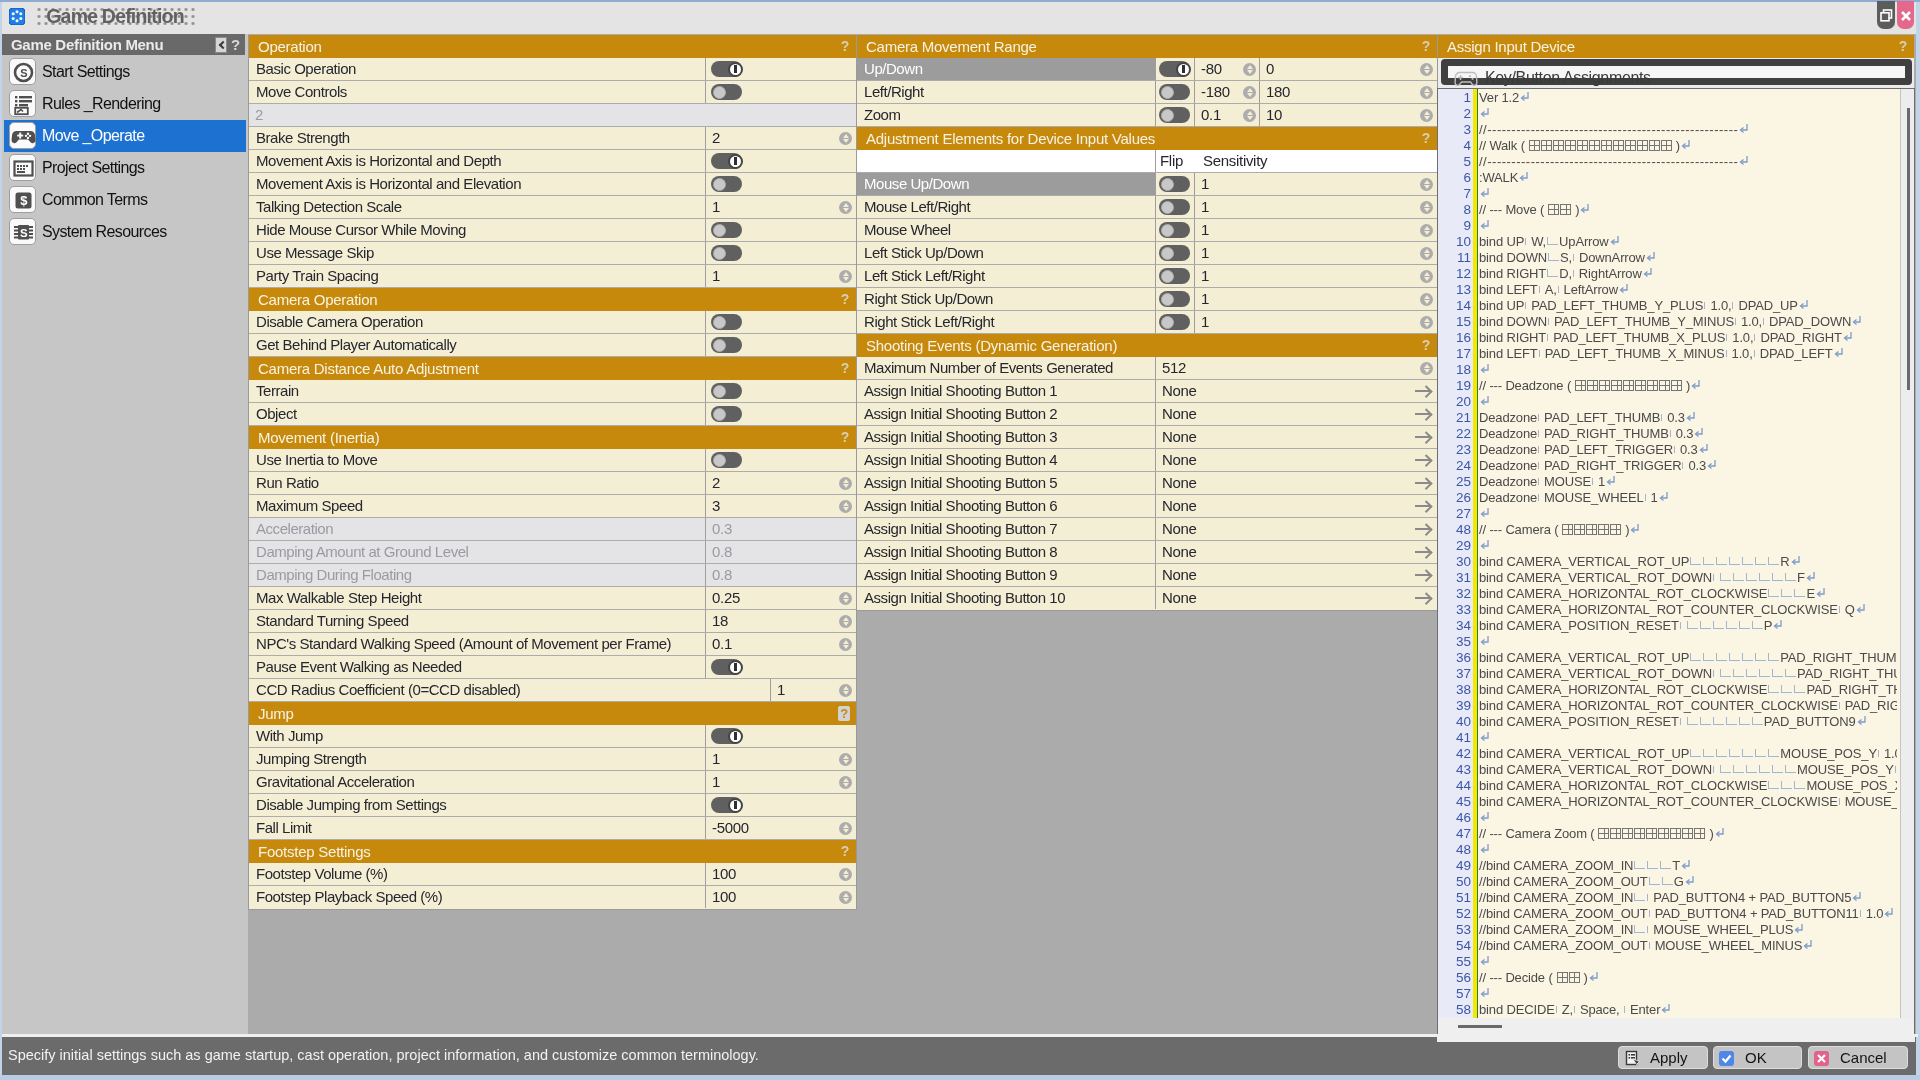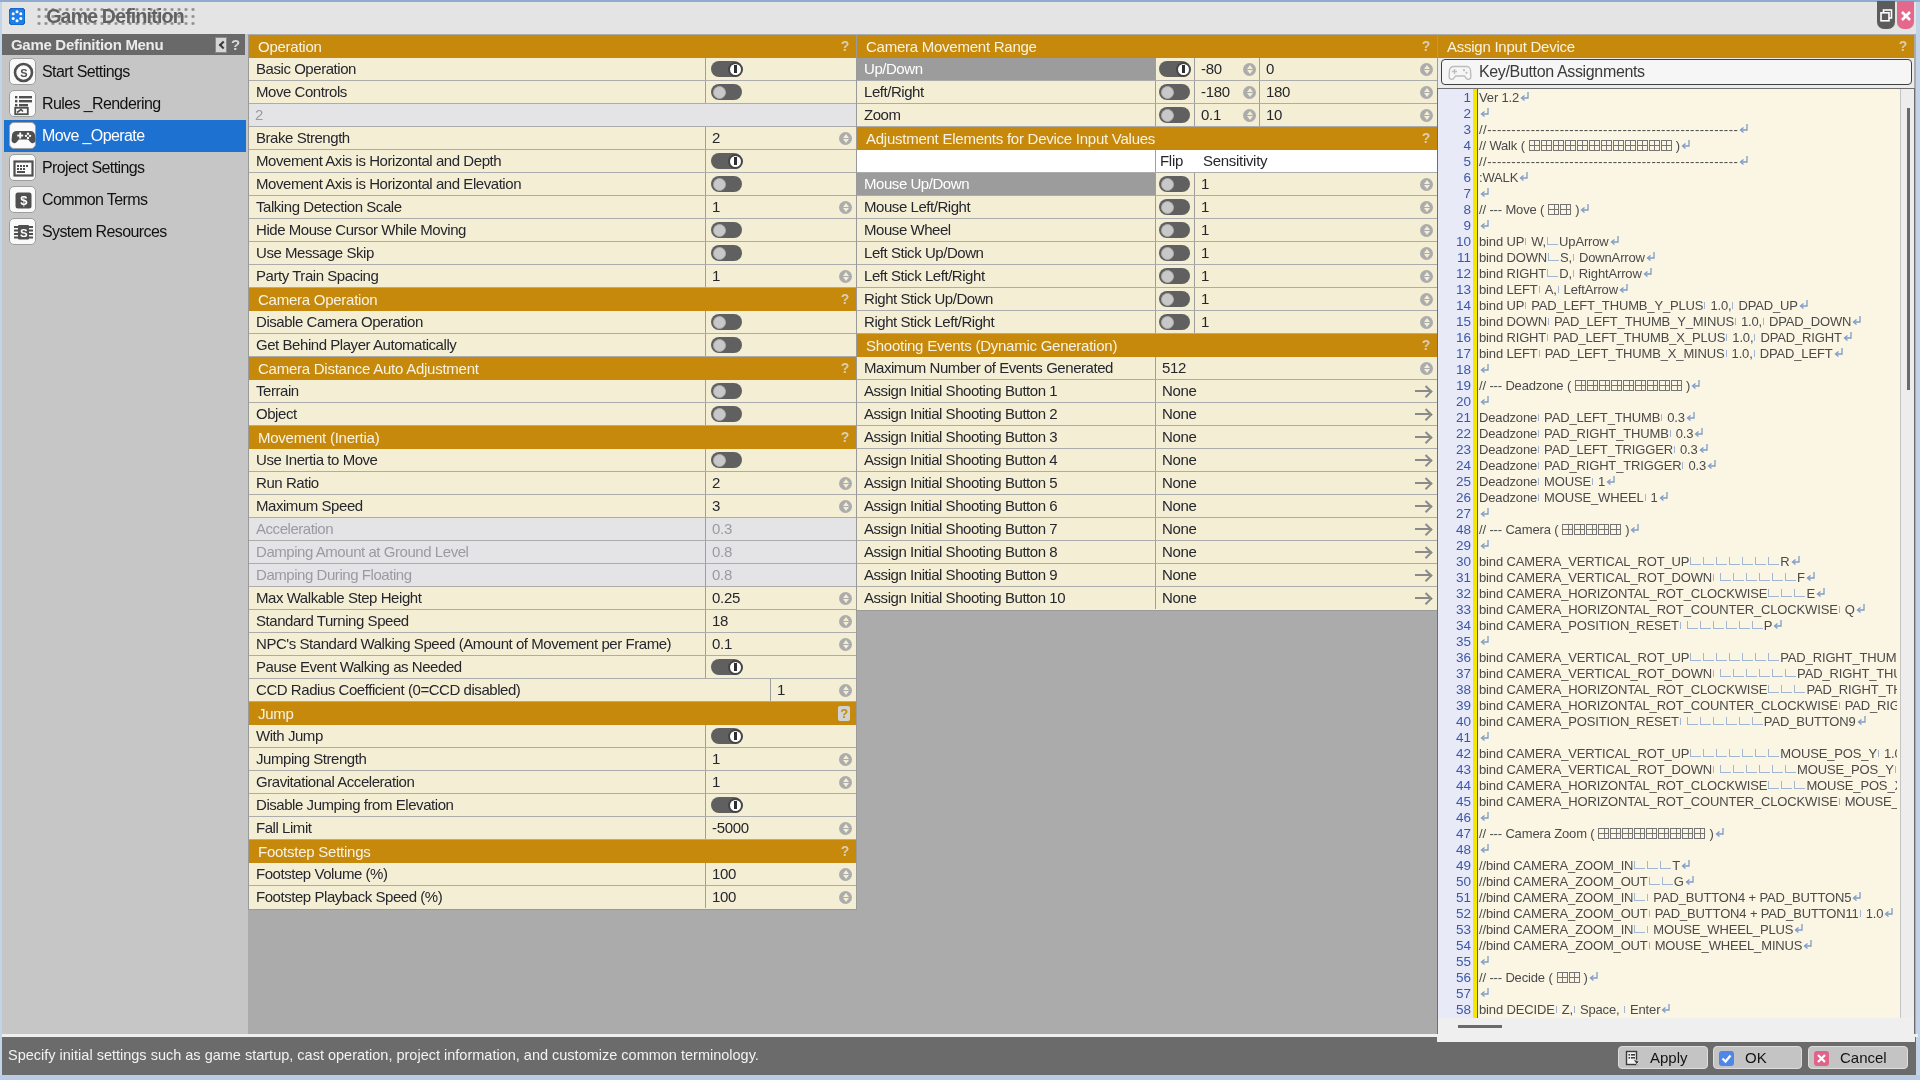--- a/index.html
+++ b/index.html
@@ -51,21 +51,21 @@
 .sp{position:absolute;right:4px;top:4.5px;width:13px;height:13px;border-radius:50%;background:#ACACAC}
 .sp:before{content:"";position:absolute;left:3.5px;top:2px;border-left:3px solid transparent;border-right:3px solid transparent;border-bottom:4px solid #F3EED4}
 .sp:after{content:"";position:absolute;left:3.5px;bottom:2px;border-left:3px solid transparent;border-right:3px solid transparent;border-top:4px solid #F3EED4}
 .arr{position:absolute;right:6px;top:10.2px;width:16px;height:0;border-top:2.2px solid #8A8A8A}
 .arr:after{content:"";position:absolute;right:1px;top:-5.4px;width:6.5px;height:6.5px;border-top:2.2px solid #8A8A8A;border-right:2.2px solid #8A8A8A;transform:rotate(45deg)}
 .vt{padding-left:6px}
 
 #rphead{left:1438px;top:35px;width:476px;height:23px;background:#C6890B;color:#F7F3E4;font-size:15px;letter-spacing:-0.25px;line-height:23px;padding-left:9px}
 #rphead .q{position:absolute;right:7px;top:0;color:#D9CEB2;font-weight:bold;font-size:14px}
 #rpbg{left:1438px;top:58px;width:476px;height:30px;background:#ECECEC}
-#kbrow{left:1441px;top:59px;width:471px;height:26px;background:#F6F6F6;border:1px solid #404040;border-radius:4px;font-size:16px;letter-spacing:-0.35px;color:#3A3A3A;line-height:24px}
+#kbrow{left:1441px;top:59px;width:471px;height:26px;background:#F6F6F6;border:7px solid #404040;border-radius:4px;font-size:16px;letter-spacing:-0.35px;color:#3A3A3A;line-height:24px}
 #kbrow .tx{position:absolute;left:37px}
 #editor{left:1437px;top:88px;width:478px;height:948px;background:#FBF5E3;border:1px solid #6E6E6E;border-bottom:2px solid #585858}
 #gutter{left:0;top:0;width:35px;height:929px;background:#E9EAF8}
 #ybar{left:35px;top:0;width:5px;height:929px;background:#F4E800;border-right:1px solid #2E7D2E}
 #code{left:41px;top:1px;width:418px;height:928px;overflow:hidden;font-size:13px;letter-spacing:-0.15px;color:#4A4A4A;white-space:nowrap}
 #code div{height:16px;line-height:16px}
 #lnums{left:0;top:1px;width:33px;text-align:right;color:#3A57A8;font-size:13.5px}
 #lnums div{height:16px;line-height:16px}
 #vsc{left:462px;top:0;width:14px;height:929px;background:#EDEDED;border-left:1px solid #C4C4C4}
 #vthumb{left:469px;top:19px;width:3px;height:282px;background:#6A6A6A}
@@ -359,21 +359,21 @@
     </div>
 <div class="r">
       <div class="l" style="width:457px">Jumping Strength</div>
       <div class="c" style="flex:1"><span class="vt">1</span><span class="sp"></span></div>
     </div>
 <div class="r">
       <div class="l" style="width:457px">Gravitational Acceleration</div>
       <div class="c" style="flex:1"><span class="vt">1</span><span class="sp"></span></div>
     </div>
 <div class="r">
-      <div class="l" style="width:457px">Disable Jumping from Elevation</div>
+      <div class="l" style="width:457px">Disable Jumping from Settings</div>
       <div class="c" style="flex:1">
         <span class="tg on">
           <i></i>
         </span>
       </div>
     </div>
 <div class="r">
       <div class="l" style="width:457px">Fall Limit</div>
       <div class="c" style="flex:1"><span class="vt">-5000</span><span class="sp"></span></div>
     </div>

